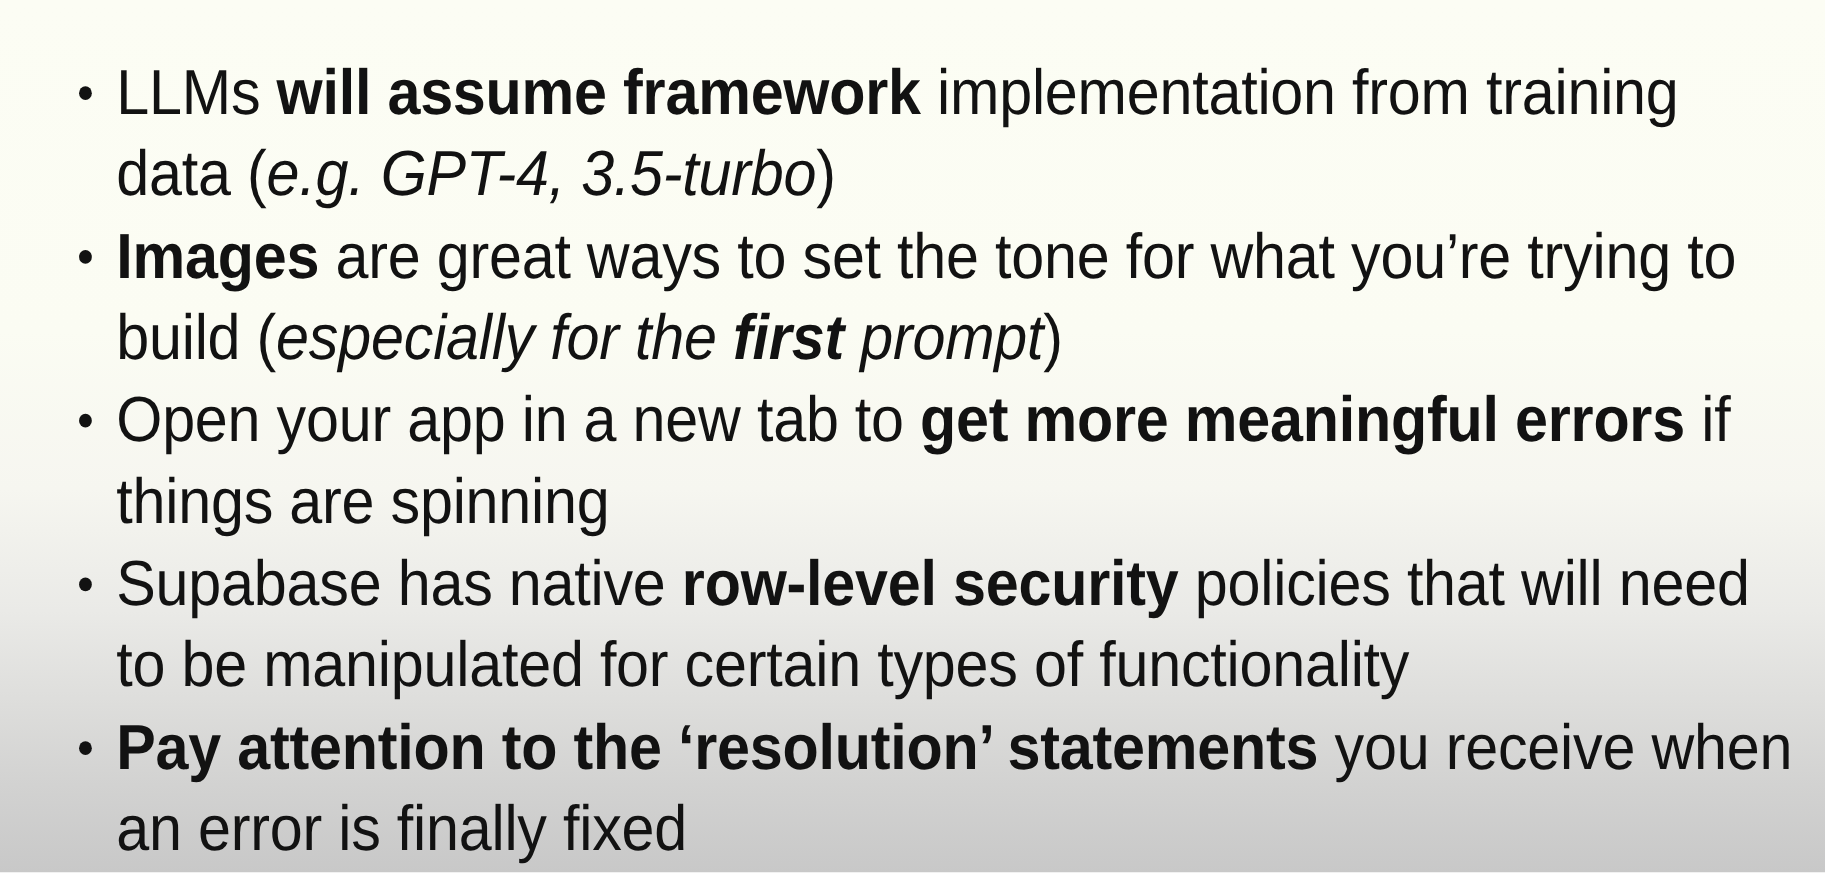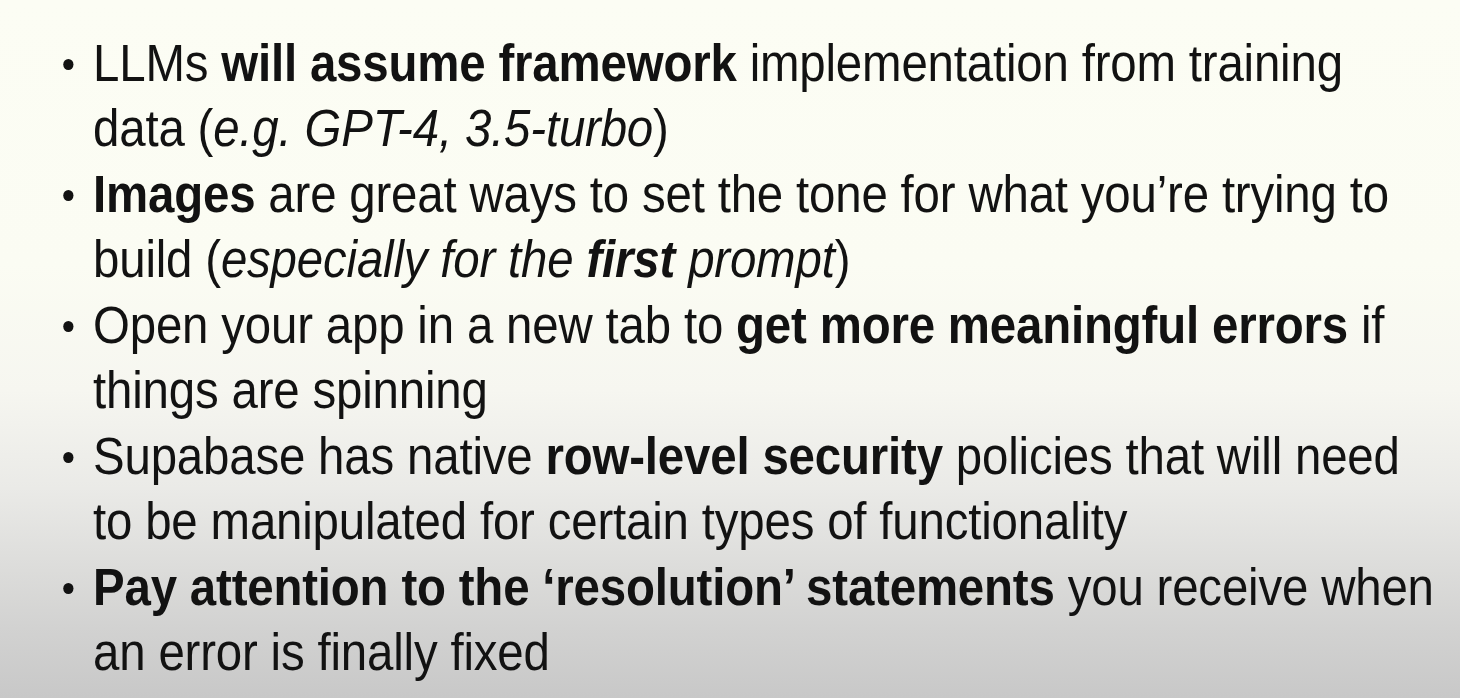--- a/index.html
+++ b/index.html
@@ -28,21 +28,21 @@
         #c8c8c8 100%);
     overflow: hidden;
   }
 
   #bullet-list {
     list-style: none;
     margin: 0;
     padding: 0;
     position: absolute;
     left: 0;
-    top: 31px;
+    top: 41px;
     width: 1440px;
   }
 
   .bullet-item {
     position: relative;
     padding-left: 100px;
     padding-right: 16px;
     margin: 0 0 1px 0;
     color: #121212;
     font-size: 51px;

